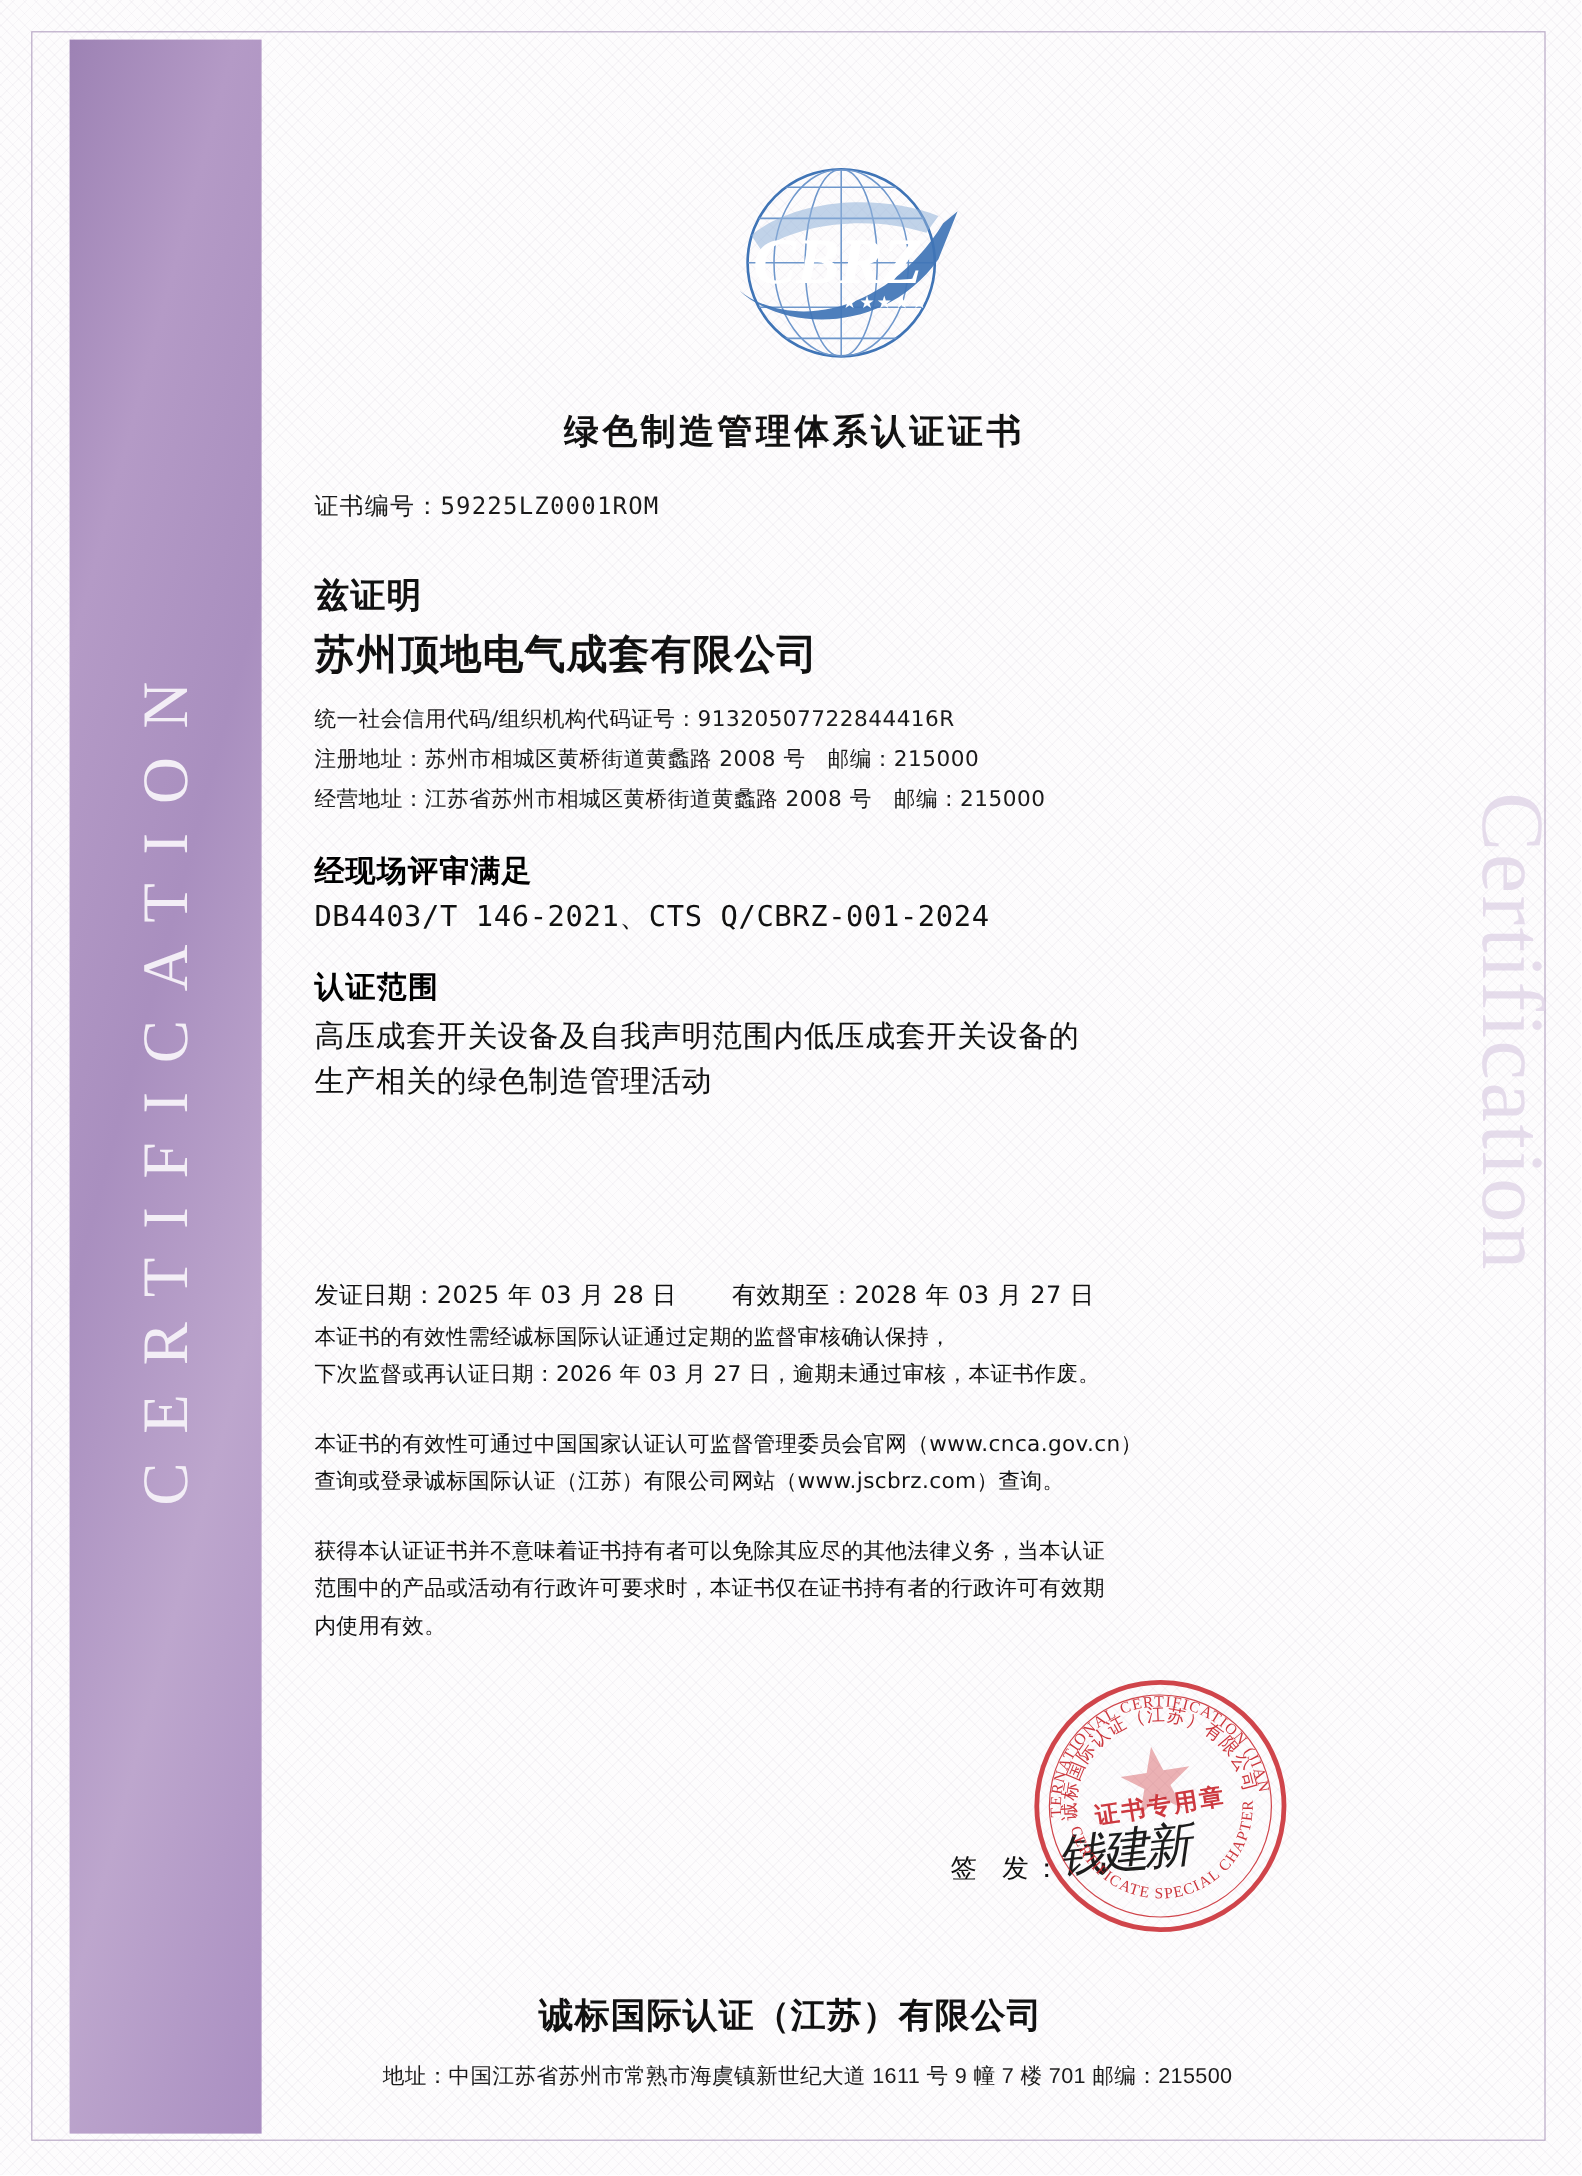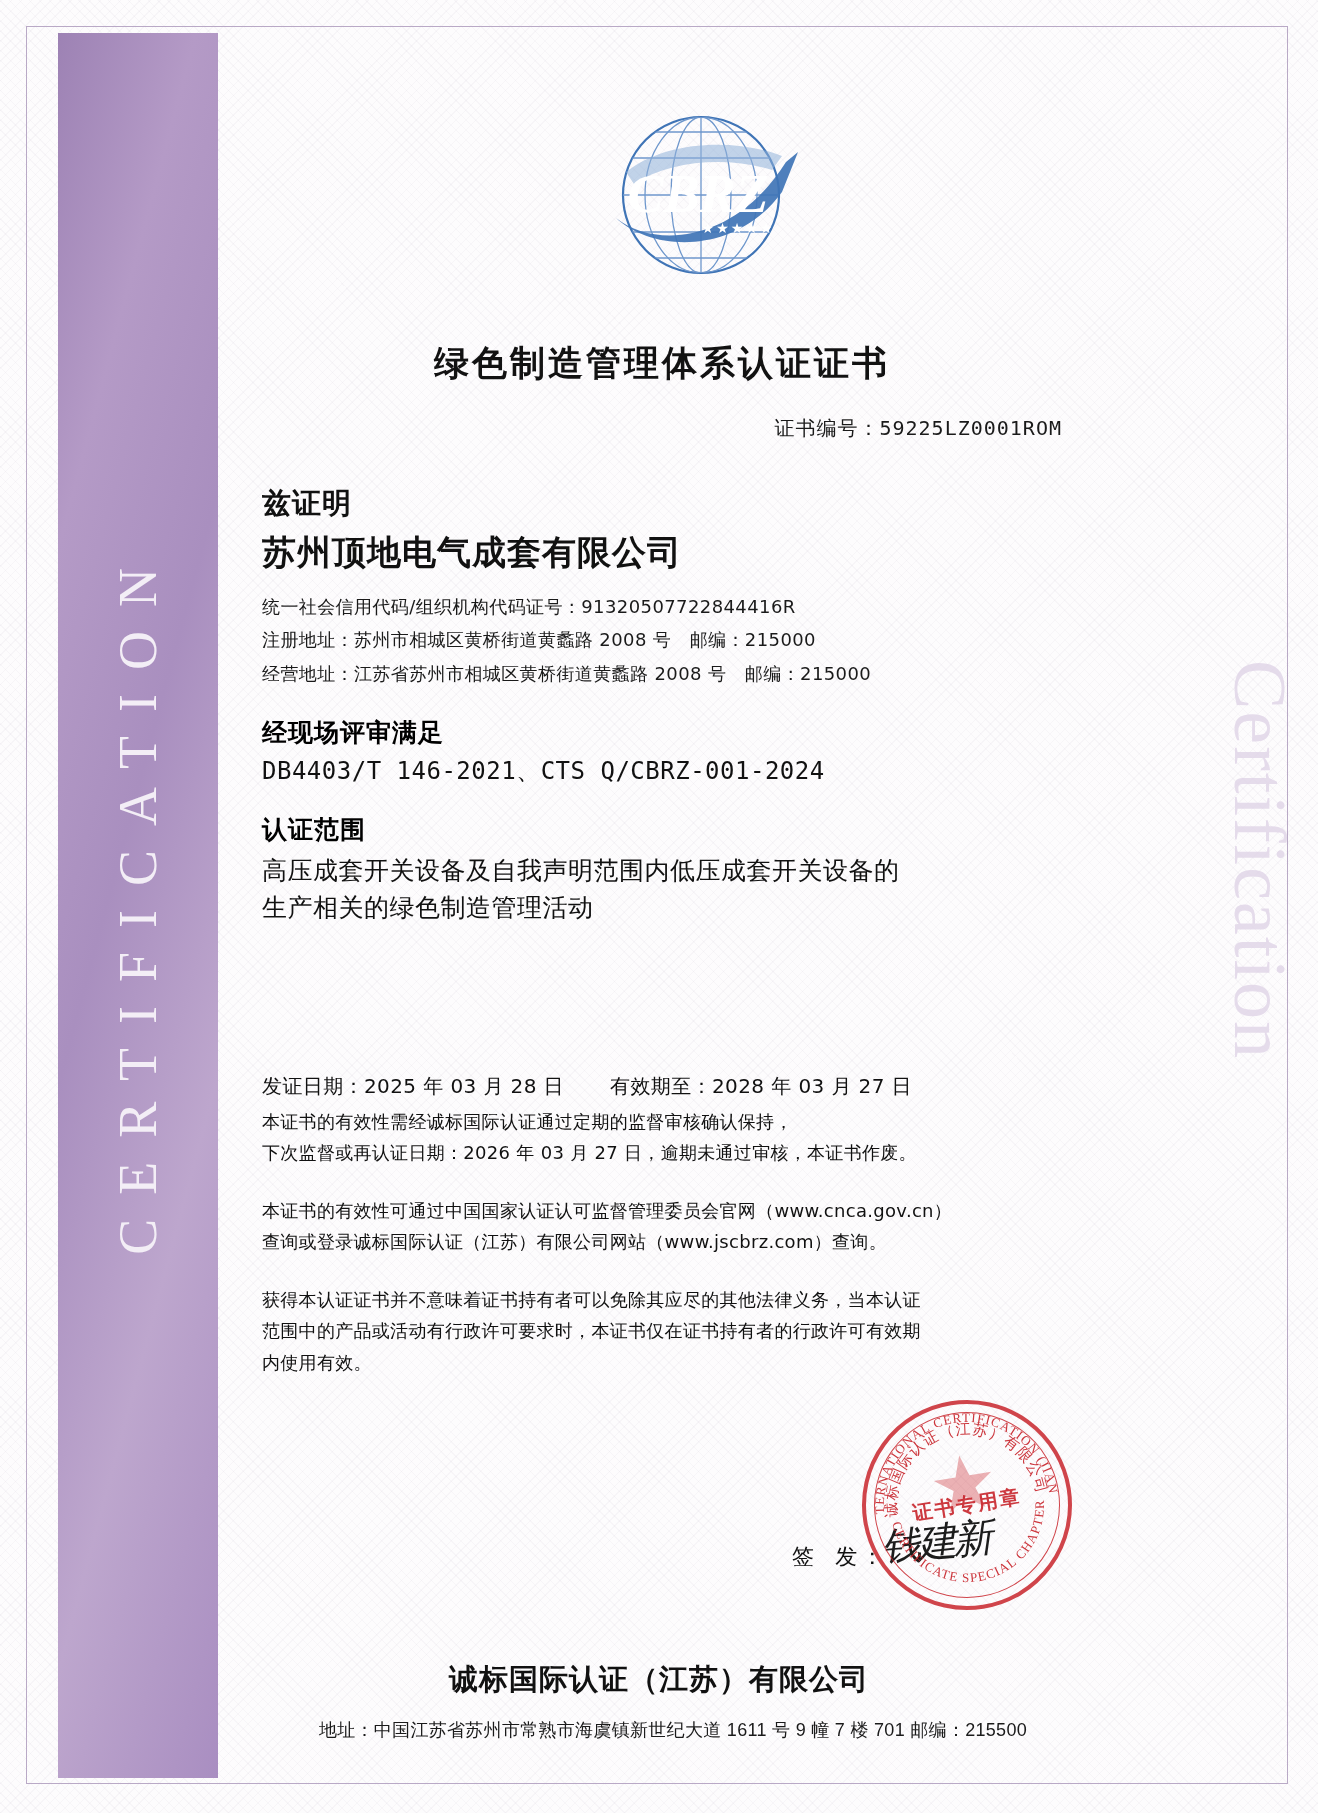--- a/index.html
+++ b/index.html
@@ -83,46 +83,46 @@
     color: #ded2e6;
     opacity: 0.75;
     letter-spacing: 2px;
     white-space: nowrap;
   }
 
   
   .logo-wrap {
     position: absolute;
     left: 586px;
-    top: 100px;
+    top: 124px;
     width: 230px;
     height: 185px;
   }
 
   
   .content {
     position: absolute;
     left: 262px;
     top: 340px;
     width: 800px;
   }
 
   .cert-title {
     font-family: "DejaVu Sans", sans-serif;
-    font-size: 35px;
+    font-size: 29px;
     font-weight: bold;
     color: #121212;
     text-align: center;
     letter-spacing: 3px;
     margin: 0 0 28px 0;
     white-space: nowrap;
   }
 
   .cert-no {
-    text-align: right;
+    text-align: left;
     font-size: 20px;
     color: #1a1a1a;
     letter-spacing: 1px;
     margin-bottom: 42px;
     font-family: "DejaVu Sans", sans-serif;
   }
   .cert-no .num {
     font-family: "DejaVu Sans Mono", monospace;
     letter-spacing: 1px;
   }

